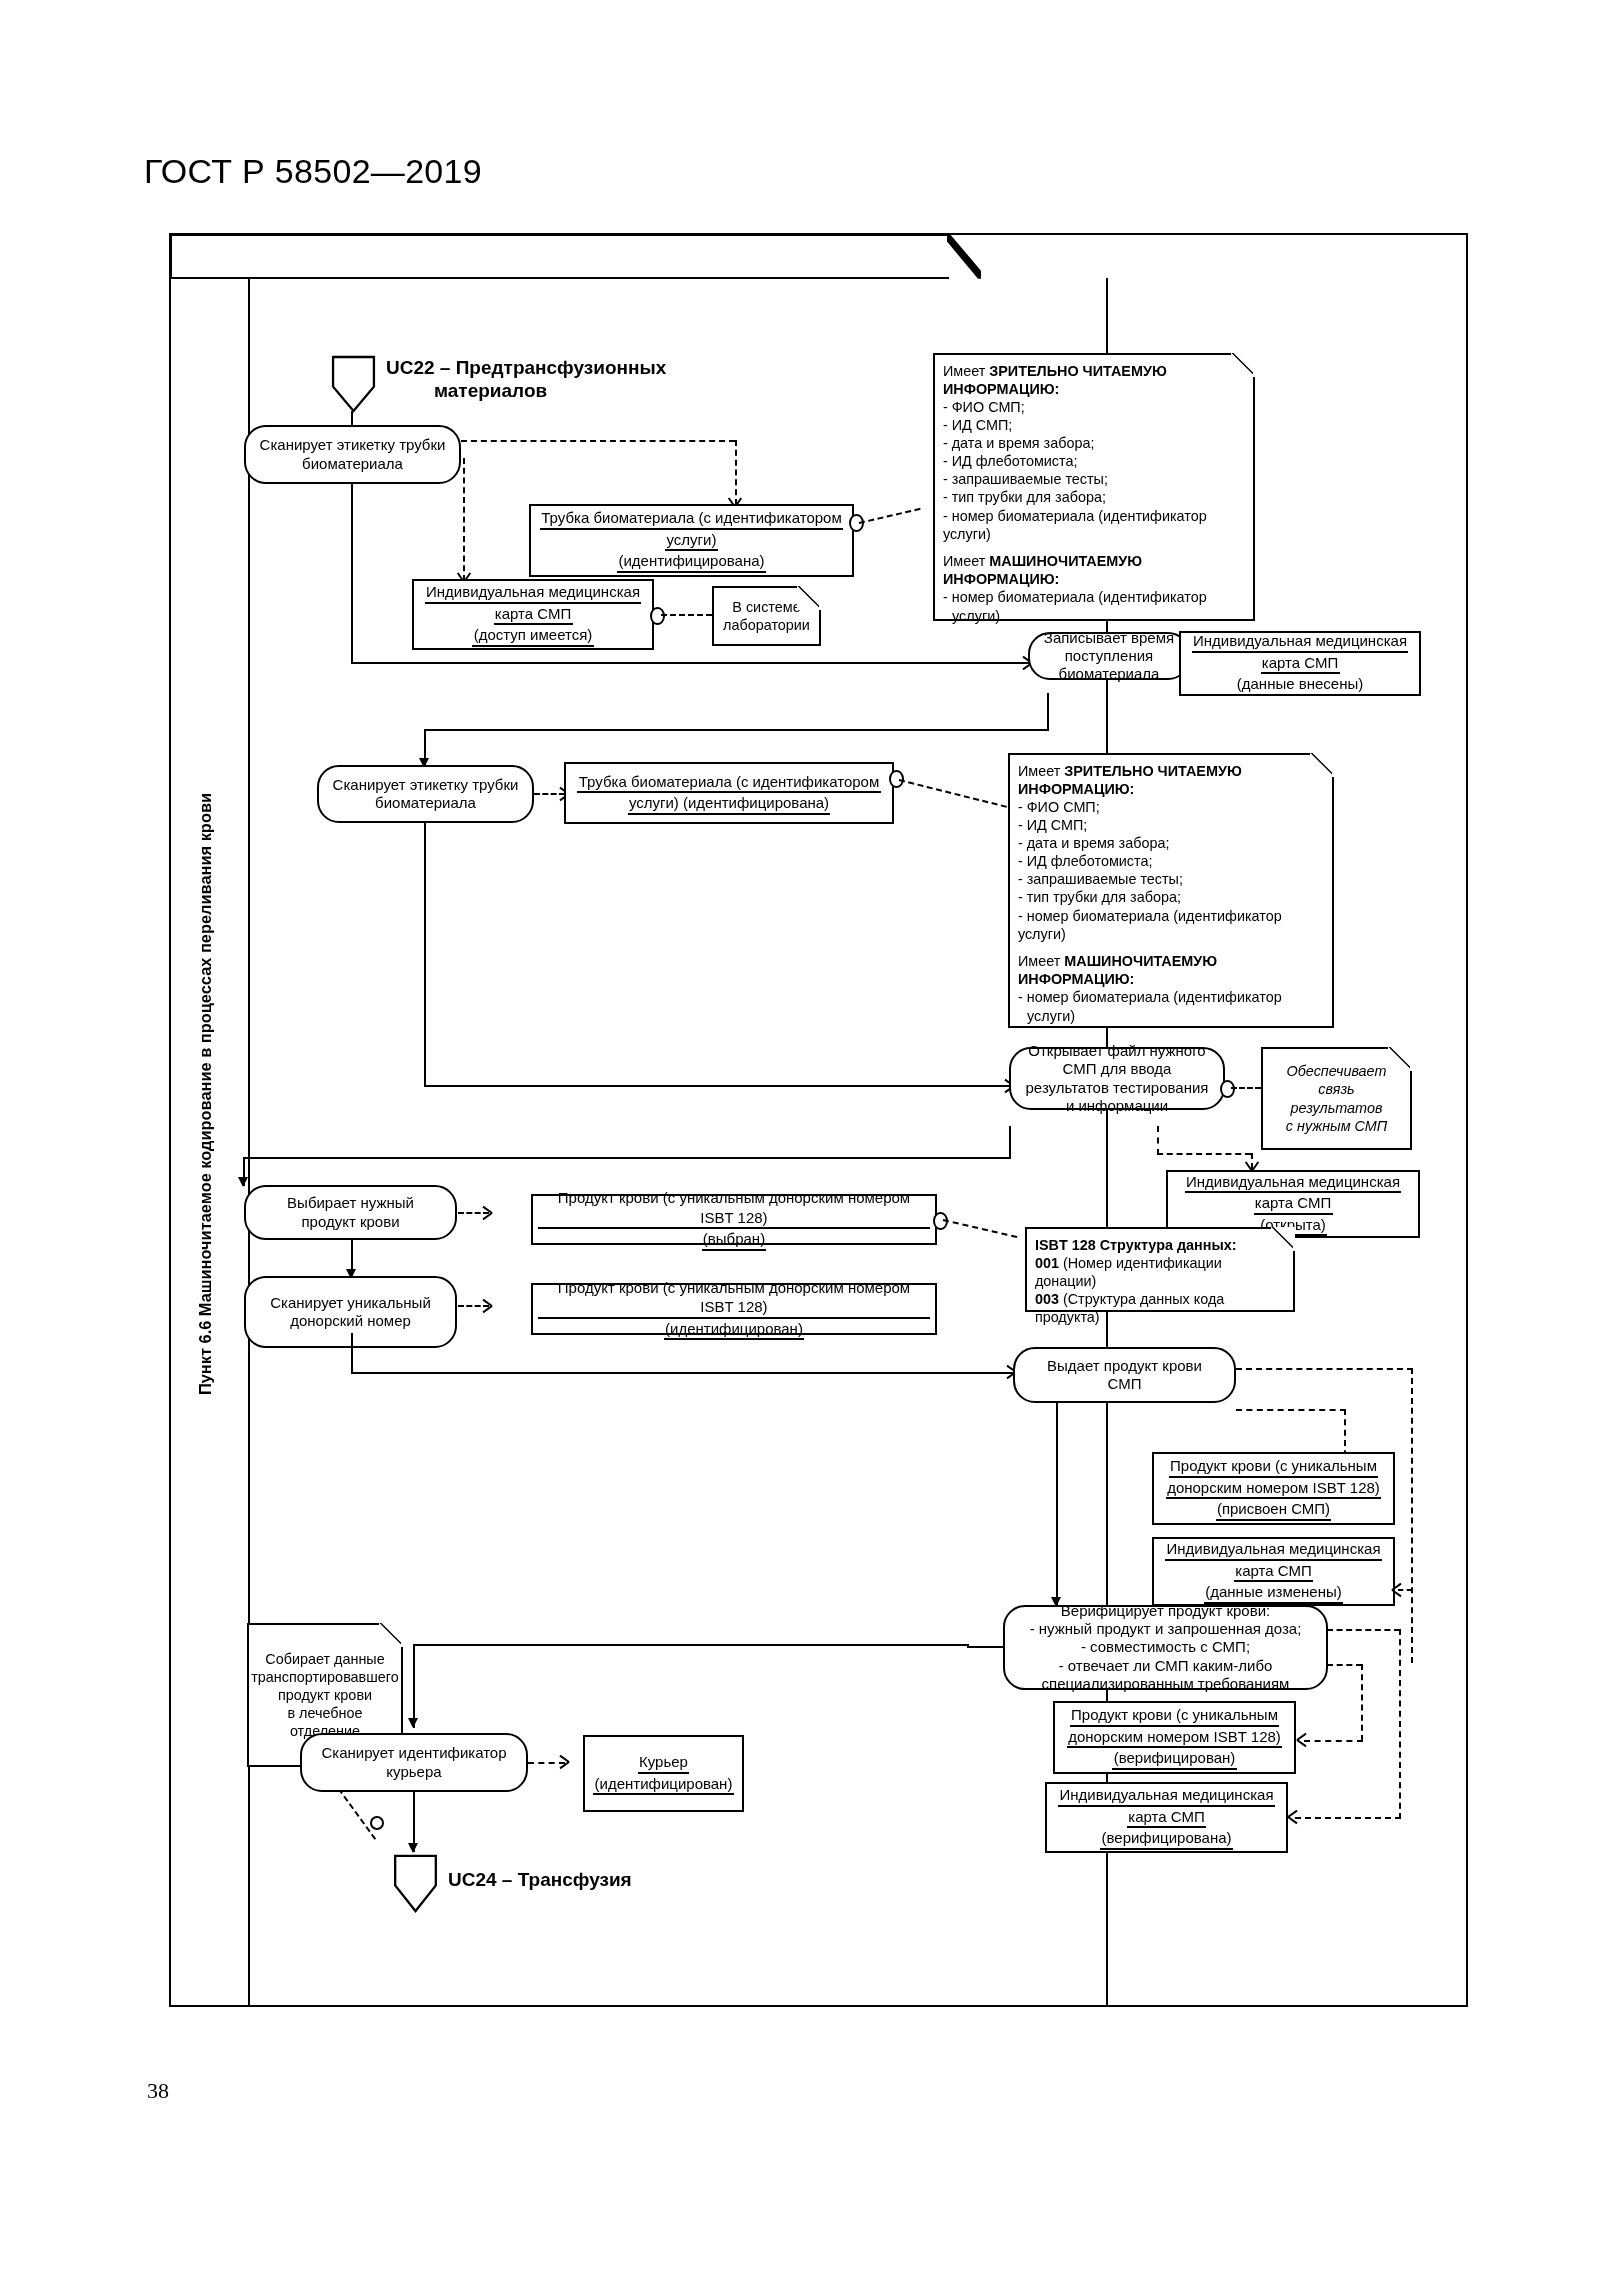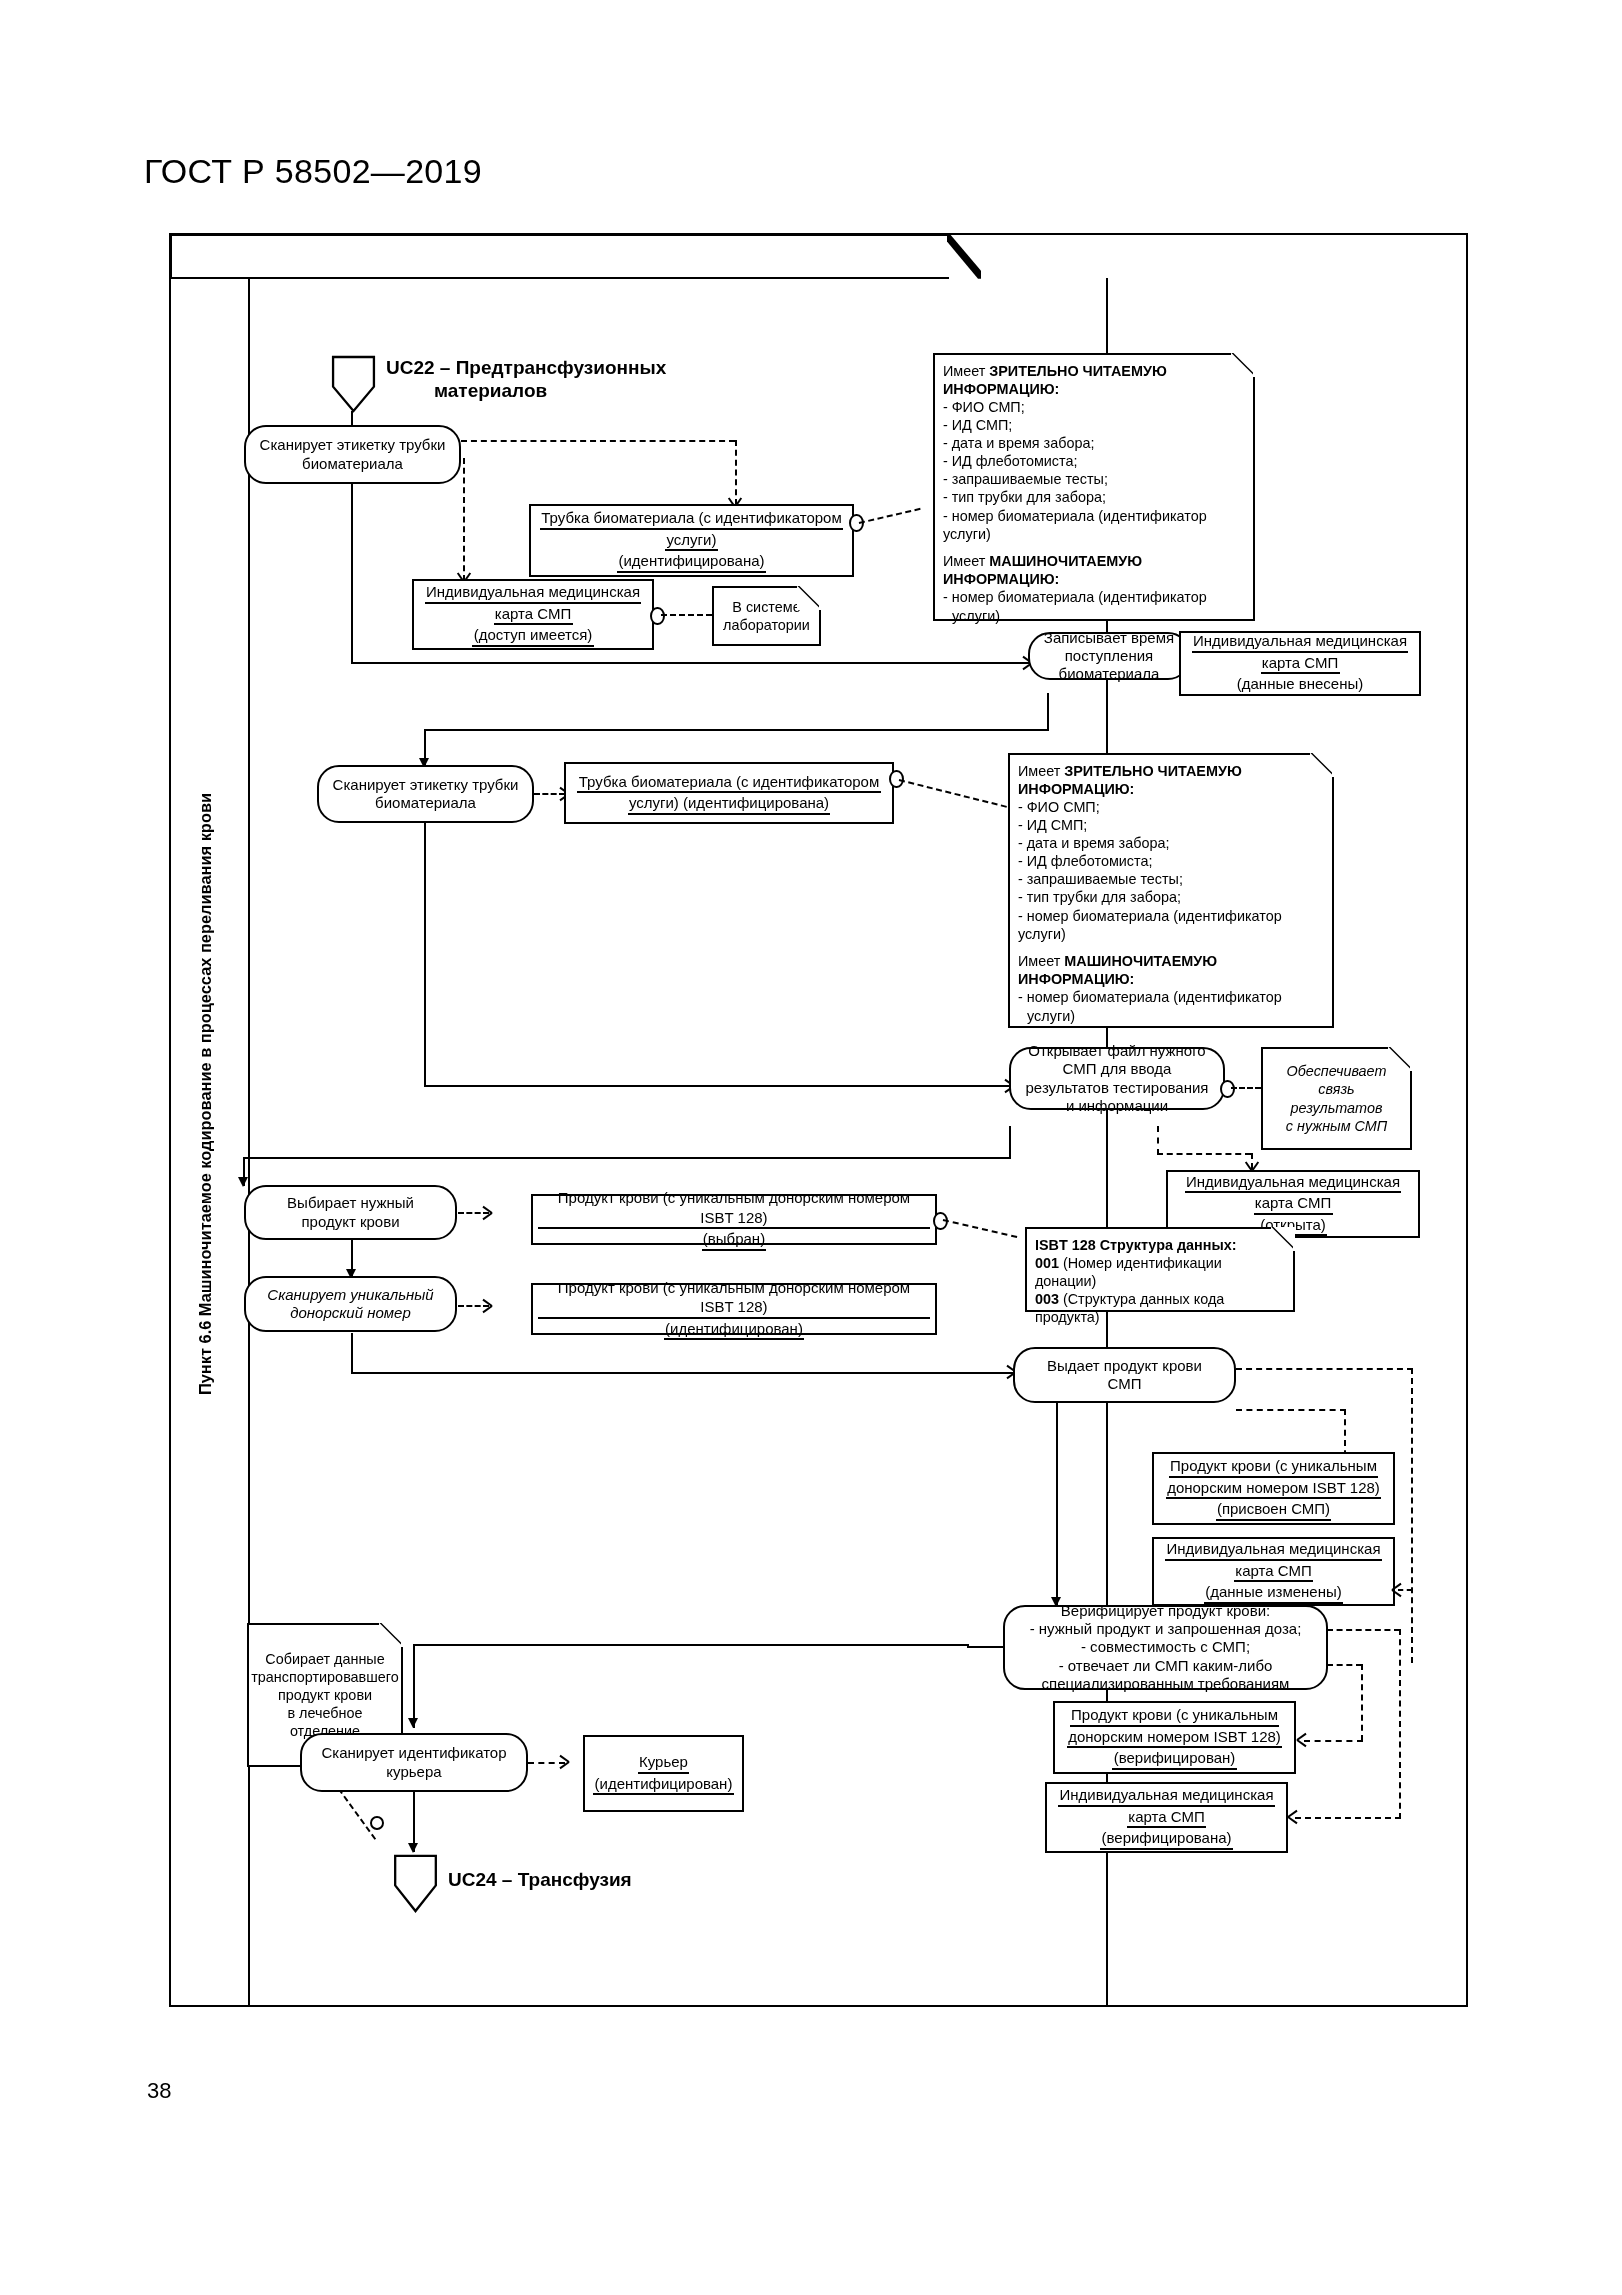--- a/index.html
+++ b/index.html
@@ -5,21 +5,21 @@
   html,body{margin:0;padding:0;background:#fff;}
   body{
     width:1623px;height:2295px;position:relative;
     font-family:"Liberation Sans","DejaVu Sans",sans-serif;
     color:#000;overflow:hidden;
   }
   .abs{position:absolute;}
 
   
   #doc-header{left:144px;top:152px;font-size:34px;font-weight:normal;letter-spacing:0.3px;}
-  #page-number{left:147px;top:2078px;font-size:22px;}
+  #page-number{left:147px;top:2078px;font-size:22px;font-family:Liberation Serif, serif;}
 
   
   #frame{left:169px;top:233px;width:1299px;height:1774px;border:2.6px solid #000;box-sizing:border-box;}
   #frame-title-box{
     position:absolute;left:-1.3px;top:-1.3px;width:779px;height:45px;
     border:2.6px solid #000;border-right:none;box-sizing:border-box;background:#fff;
   }
   #frame-title-clip{
     position:absolute;left:776px;top:-1.3px;width:34px;height:45px;overflow:hidden;
   }
@@ -318,21 +318,21 @@
 <div class="object abs" style="left:531px;top:1194px;width:406px;height:51px;">
   <div><span class="u">Продукт крови (с уникальным донорским номером ISBT 128)</span></div>
   <div><span class="u">(выбран)</span></div>
 </div>
 <div class="anchor abs" style="left:933px;top:1212px;"></div>
 <div class="dh abs" style="left:943px;top:1219px;width:76px;transform:rotate(13deg);transform-origin:left center;"></div>
 
 <div class="ln v abs" style="left:351px;top:1240px;height:39px;"></div>
 <div class="arrow-d abs" style="left:346px;top:1269px;"></div>
 
-<div class="action abs" style="left:244px;top:1276px;width:213px;height:56px;font-style:italic;">
+<div class="action abs" style="left:244px;top:1276px;width:213px;height:72px;">
   <div>
       <div>Сканирует уникальный</div>
       <div>донорский номер</div>
     </div>
 </div>
 <div class="dh abs" style="left:458px;top:1305px;width:31px;"></div>
 <div class="oarrow-r abs" style="left:481px;top:1305px;"></div>
 
 <div class="object abs" style="left:531px;top:1283px;width:406px;height:52px;">
   <div><span class="u">Продукт крови (с уникальным донорским номером ISBT 128)</span></div>

